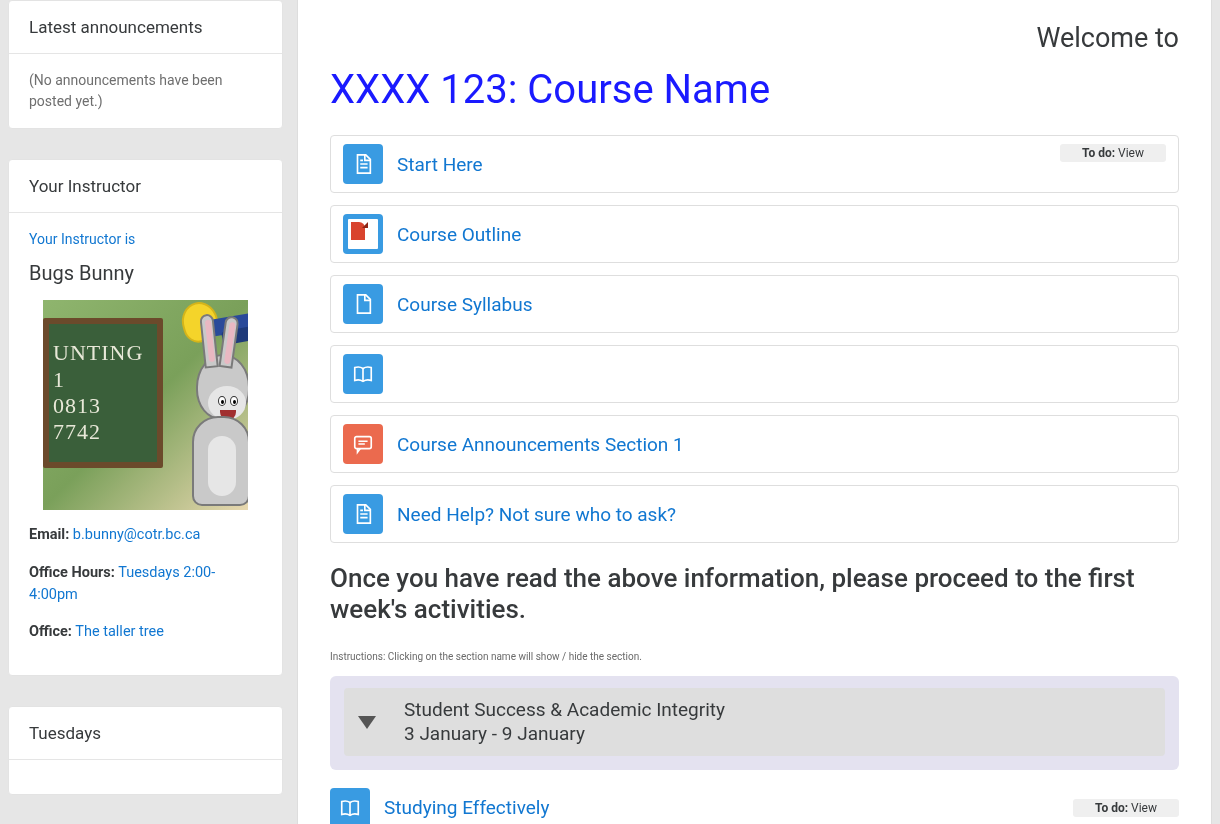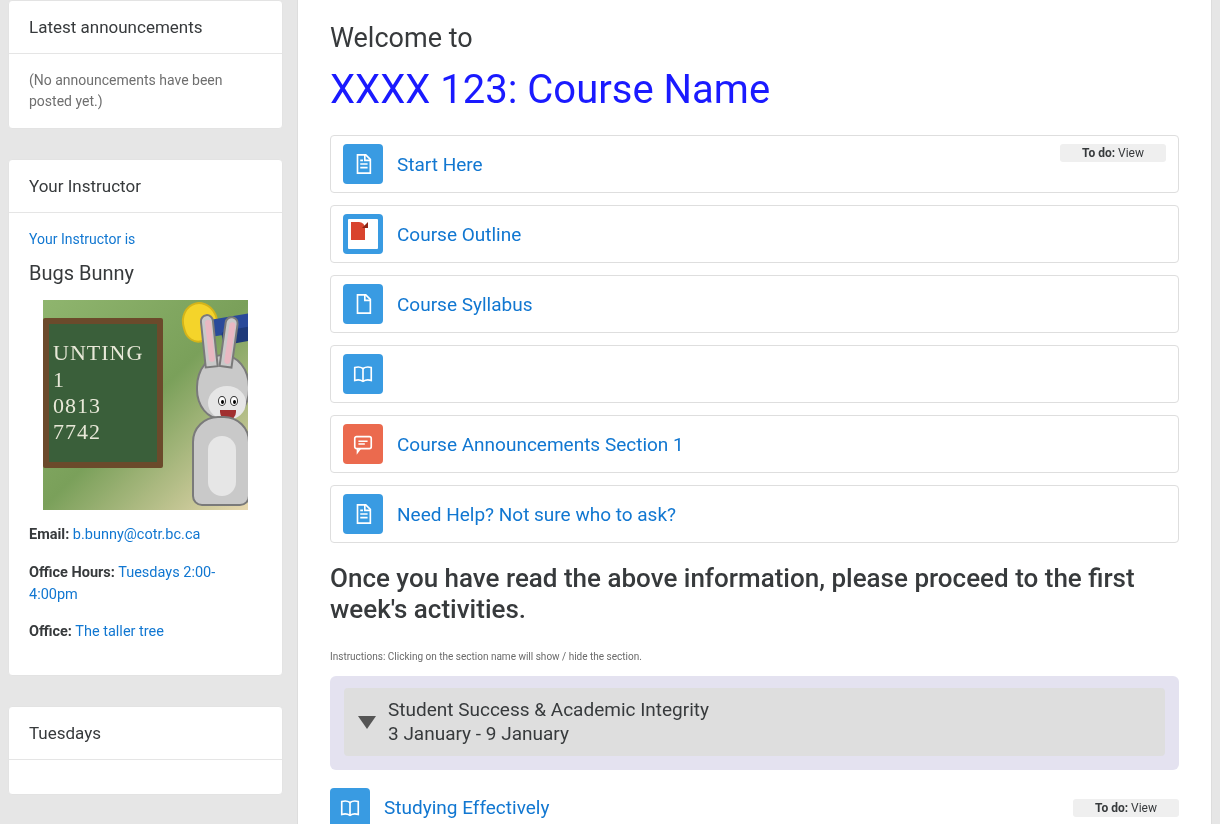--- a/index.html
+++ b/index.html
@@ -71,21 +71,21 @@
 .info-label { font-weight: 700; color: #373a3c; }
 .info-value { color: #1177d1; }
 
 .main {
   flex:1;
   background:#fff;
   padding: 22px 32px 0;
   border-left:1px solid #ddd;
   border-right:1px solid #ddd;
 }
-.welcome-pre { font-size: 27px; color: #373a3c; font-weight: 400; }
+.welcome-pre { font-size: 27px; color: #373a3c; font-weight: 400; text-align: right; }
 .course-title { font-size: 40px; color: #1a1aff; font-weight: 400; margin: 12px 0 22px; }
 .activity {
   border:1px solid #dedede; border-radius:4px; padding:8px 12px; margin-bottom:12px;
   display:flex; align-items:center; gap:14px; position:relative;
 }
 .act-icon {
   width:40px; height:40px; border-radius:4px; display:flex; align-items:center; justify-content:center;
   flex-shrink:0;
 }
 .act-icon.blue { background:#399be2; }
@@ -96,21 +96,21 @@
 .pdf-badge::after{content:"";position:absolute;top:3px;left:14px;width:0;height:0;border-left:6px solid transparent;border-bottom:6px solid #8e2617;}
 .act-link { color:#1177d1; font-size:19px; text-decoration:none; }
 .todo-badge {
   position:absolute; right:12px; top:8px; background:#efefef; border-radius:3px;
   padding:2px 22px; font-size:12px; color:#373a3c;
 }
 .todo-badge .bold{font-weight:700;}
 .section-note { font-size: 26px; color:#373a3c; font-weight: 500; margin: 20px 0 26px; line-height:1.2;}
 .instructions { font-size:10px; color:#6a6a6a; margin-bottom:14px; }
 .week-wrapper { background:#e4e2f0; border-radius:6px; padding:12px 14px 14px; margin-bottom:14px;}
-.week-header { background:#dedede; border-radius:4px; padding:10px 14px; display:flex; align-items:center; gap:12px;}
+.week-header { background:#dedede; border-radius:4px; padding:10px 14px; display:flex; align-items:center; gap:28px;}
 .week-chevron { width:0;height:0;border-left:9px solid transparent;border-right:9px solid transparent;border-top:13px solid #555; }
 .week-title { font-size:19px; color:#373a3c; line-height:1.25; }
 .loose-activity { display:flex; align-items:center; gap:14px; padding:4px 0 4px 0; margin-bottom:8px; position:relative;}
 .loose-activity .act-icon{border-radius:4px;}
 .loose-activity .todo-badge{position:static; margin-left:auto;}
 </style>
 </head>
 <body>
 
 <div class="layout">

